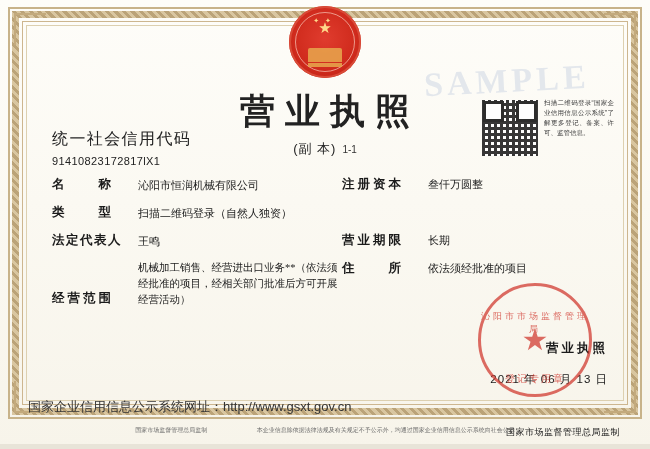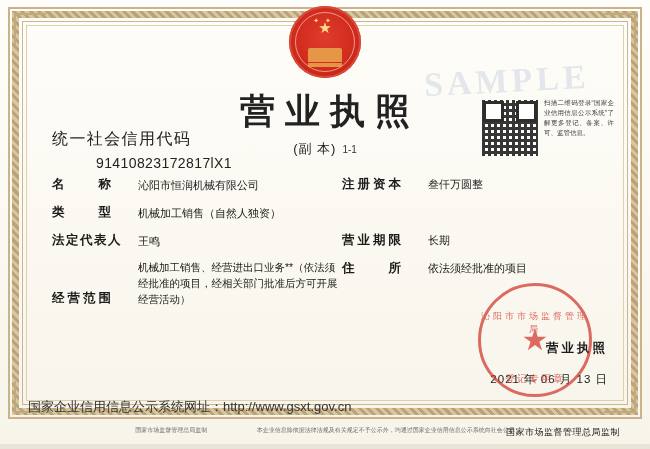--- a/index.html
+++ b/index.html
@@ -202,24 +202,23 @@
     width: 150px;
     color: #222;
   }
   .code-block .label {
     font-size: 16px;
     letter-spacing: 1.4px;
     margin-top: 24px;
   }
   .code-block .value {
     margin-top: 5px;
-    font-size: 14px;
+    font-size: 11px;
     letter-spacing: .4px;
     font-family: "Liberation Sans", sans-serif;
-    margin-left: 44px;
   }
 
   
   .fields {
     position: absolute;
     left: 52px;
     top: 176px;
     right: 40px;
   }
   .row {
@@ -242,21 +241,21 @@
     letter-spacing: 3px;
     white-space: nowrap;
   }
   .flabel.wide { letter-spacing: 1.5px; }
   .fvalue {
     font-size: 11px;
     color: #1b1b1b;
     line-height: 1.5;
     flex: 1;
   }
-  .fvalue.small { font-size: 10.5px; }
+  .fvalue.small { font-size: 10.5px; font-family: Liberation Serif, serif; }
 
   
   .registry {
     position: absolute;
     right: 42px;
     bottom: 92px;
     font-size: 12.5px;
     font-weight: bold;
     letter-spacing: 3px;
     color: #1b1b1b;
@@ -376,21 +375,21 @@
       </div>
       <div class="col right">
         <div class="flabel">注册资本</div>
         <div class="fvalue">叁仟万圆整</div>
       </div>
     </div>
 
     <div class="row">
       <div class="col left">
         <div class="flabel">类　　型</div>
-        <div class="fvalue">机械加工销售（自然人独资）</div>
+        <div class="fvalue">扫描二维码登录（自然人独资）</div>
       </div>
     </div>
 
     <div class="row">
       <div class="col left">
         <div class="flabel wide">法定代表人</div>
         <div class="fvalue">王鸣</div>
       </div>
       <div class="col right">
         <div class="flabel">营业期限</div>

